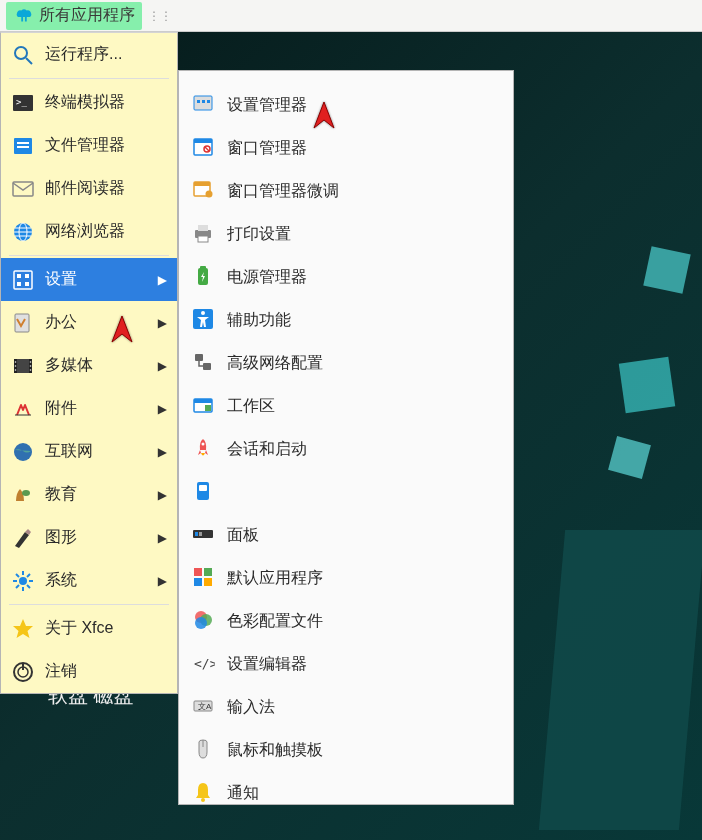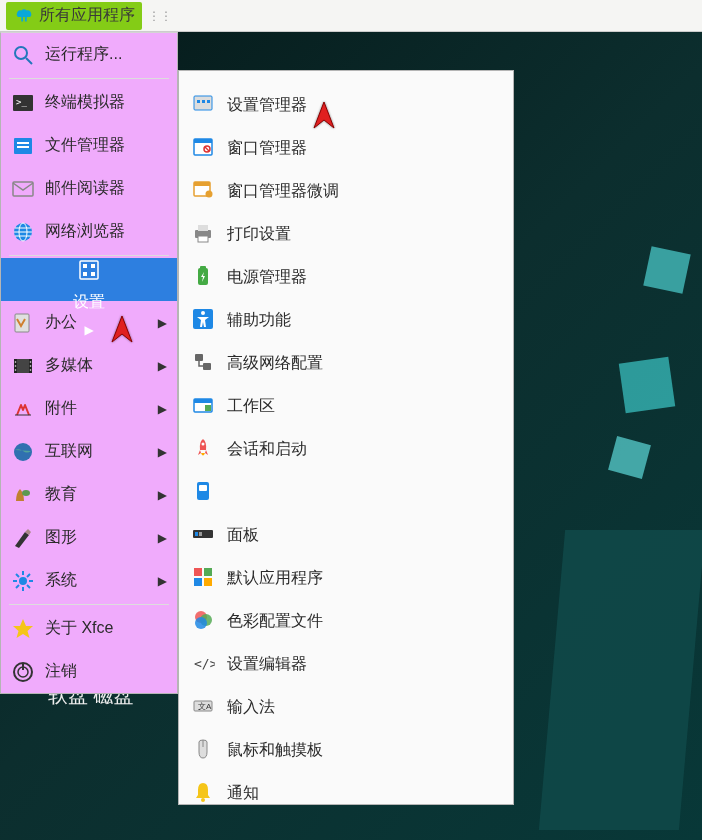--- a/index.html
+++ b/index.html
@@ -75,21 +75,21 @@
       padding: 0 6px;
       z-index: 10;
       border-bottom: 1px solid #ccc;
     }
     .topbar .app-menu-btn {
       display: flex;
       align-items: center;
       gap: 4px;
       padding: 2px 6px;
       border: 1px solid transparent;
-      background: #84cc16;
+      background: #86efac;
       border-radius: 2px;
     }
     .topbar .xfce-logo svg {
       width: 22px;
       height: 22px;
       display: block;
     }
     .topbar .app-menu-label {
       color: #3a3a38;
       font-size: 16px;
@@ -98,21 +98,21 @@
       margin-left: 6px;
       color: #999;
       font-size: 12px;
       line-height: 1;
     }
     .main-menu {
       position: absolute;
       top: 32px;
       left: 0;
       width: 178px;
-      background: #f0abfc;
+      background: #fef9c3;
       border: 1px solid #b5b5b5;
       border-top: 1px solid #d4d4d4;
       z-index: 9;
     }
     .main-menu .item {
       display: flex;
       align-items: center;
       height: 43px;
       padding: 0 10px 0 10px;
       gap: 10px;
@@ -124,21 +124,20 @@
       color: #2b2b2b;
       font-size: 16px;
       white-space: nowrap;
     }
     .main-menu .item .arrow {
       color: #333;
       font-size: 12px;
     }
     .main-menu .item.selected {
       background: #2d7fe0;
-      flex-direction: column;
     }
     .main-menu .item.selected .lbl,
     .main-menu .item.selected .arrow {
       color: #fff;
     }
     .main-menu .sep {
       height: 1px;
       background: #ddd;
       margin: 2px 8px;
     }

